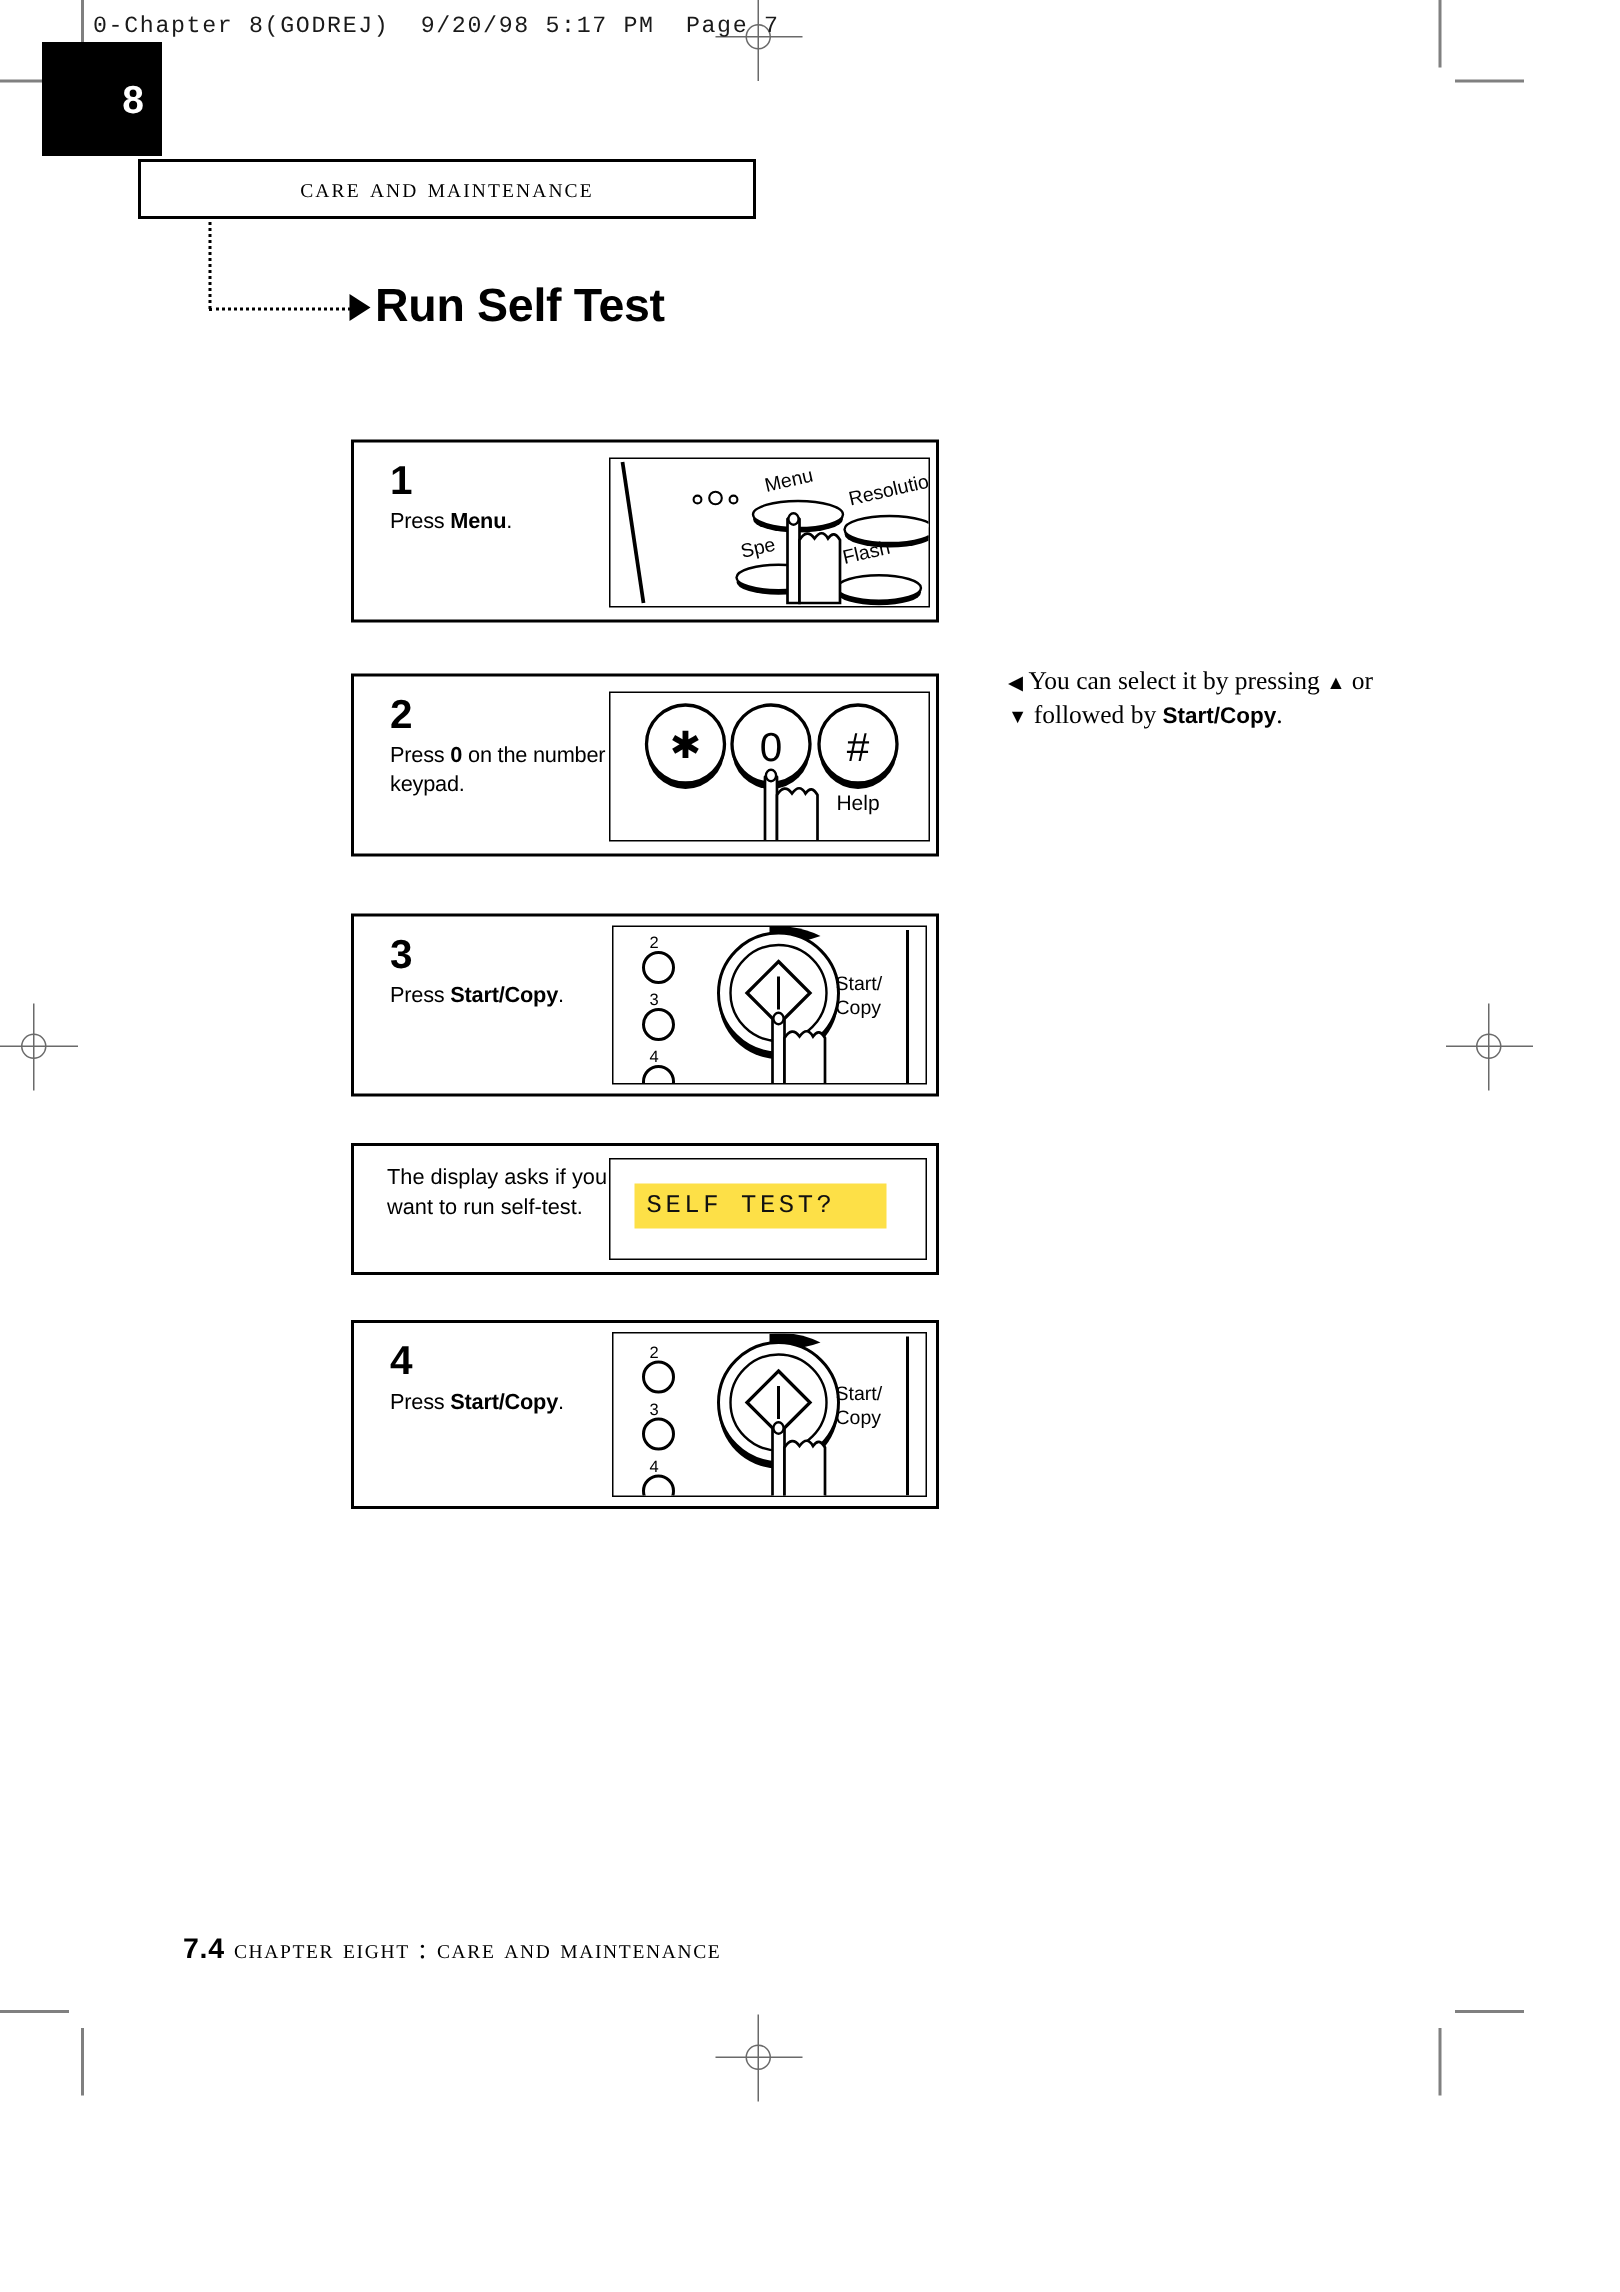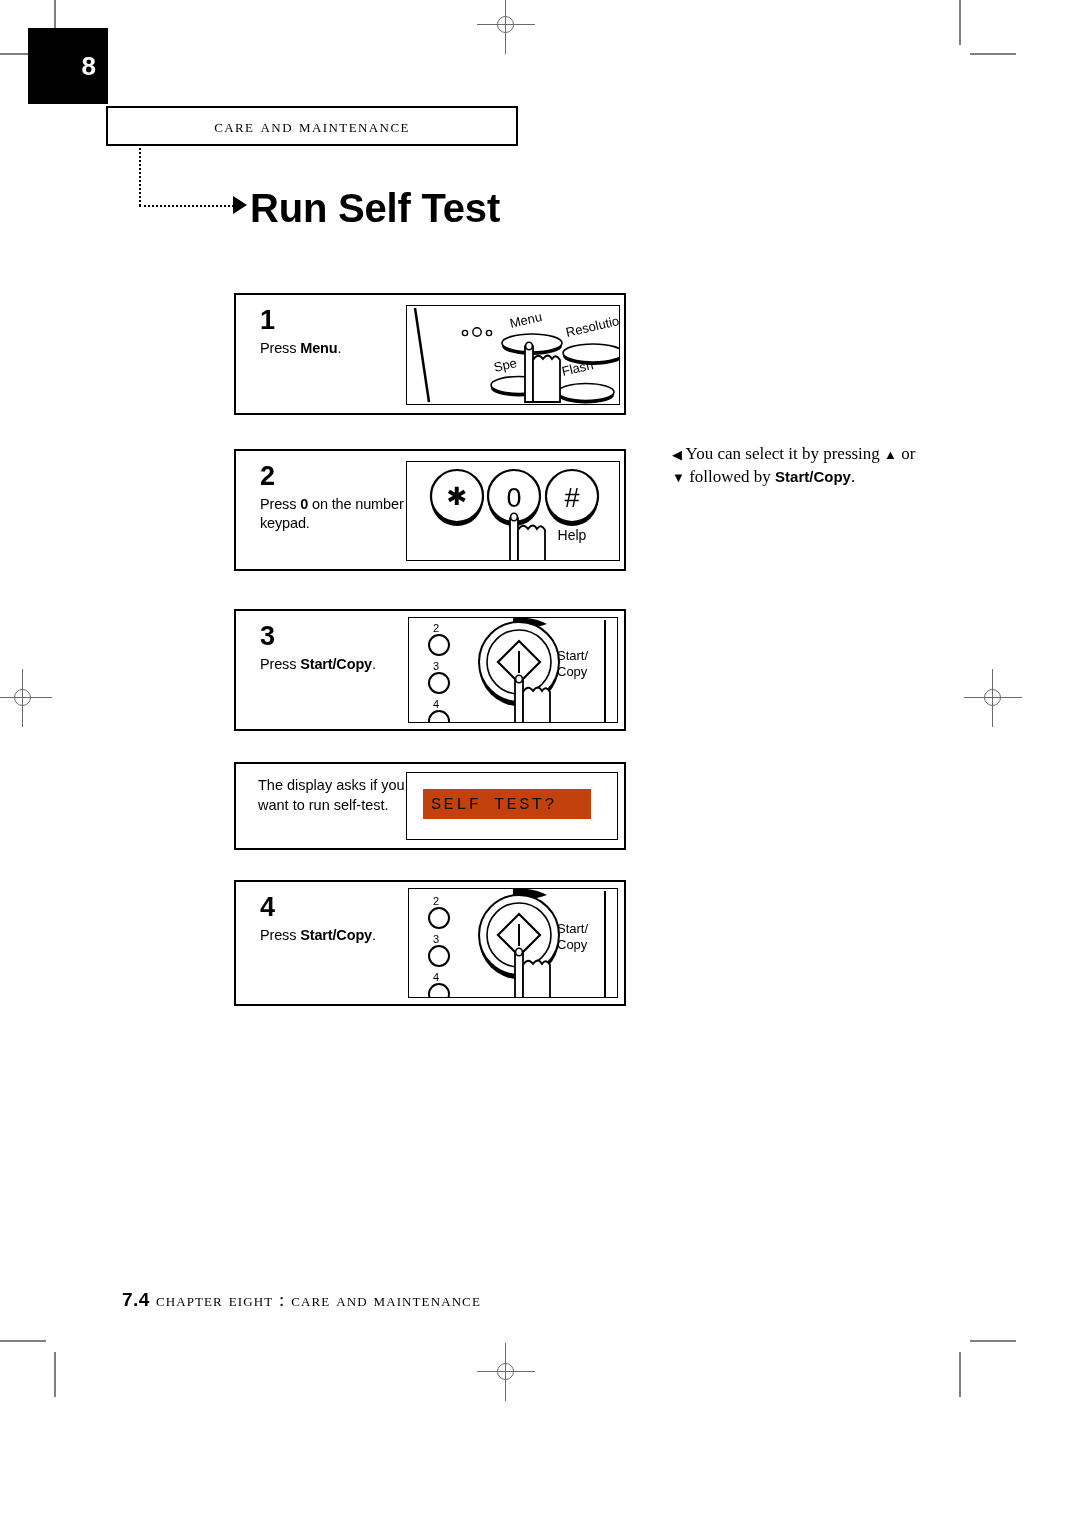--- a/index.html
+++ b/index.html
@@ -78,21 +78,21 @@
     display: flex;
     align-items: center;
     justify-content: flex-end;
     padding-right: 12px;
     box-sizing: border-box;
   }
 
   
   .runhead {
     position: absolute;
-    left: 106px;
+    left: 92px;
     top: 106px;
     width: 412px;
     height: 40px;
     border: 2px solid #000;
     box-sizing: border-box;
     display: flex;
     align-items: center;
     justify-content: center;
   }
   .runhead span {
@@ -131,21 +131,21 @@
     border-left: 14px solid #000;
   }
 
   
   .title {
     position: absolute;
     left: 250px;
     top: 186px;
     font-family: "Liberation Sans", sans-serif;
     font-weight: bold;
-    font-size: 40px;
+    font-size: 31px;
     letter-spacing: -0.2px;
     color: #000;
   }
 
   
   .intro {
     position: absolute;
     left: 250px;
     top: 236px;
     width: 620px;
@@ -218,21 +218,21 @@
     font-family: "Liberation Sans", sans-serif;
     font-size: 14.5px;
     line-height: 20px;
   }
   .lcd-screen {
     position: absolute;
     left: 26px;
     top: 26px;
     width: 168px;
     height: 30px;
-    background: #c2410c;
+    background: #fde047;
     display: flex;
     align-items: center;
     padding-left: 8px;
     box-sizing: border-box;
   }
   .lcd-screen span {
     font-family: "Liberation Mono", monospace;
     font-size: 17px;
     letter-spacing: 2.4px;
     color: #111;
@@ -293,20 +293,21 @@
     <div class="v"></div>
       <div class="h"></div>
       <div class="ring"></div>
   </div>
   <div class="reg-mark" style="left:489px; top:1355px;">
     <div class="v"></div>
       <div class="h"></div>
       <div class="ring"></div>
   </div>
 
+  <div class="filehdr">0-Chapter 8(GODREJ)  9/20/98 5:17 PM  Page 7</div>
 
   <div class="chapter-tab">8</div>
 
   <div class="runhead">
     <span>Care and Maintenance</span>
   </div>
 
   <div class="leader-v"></div>
   <div class="leader-h"></div>
   <div class="leader-arrow"></div>

